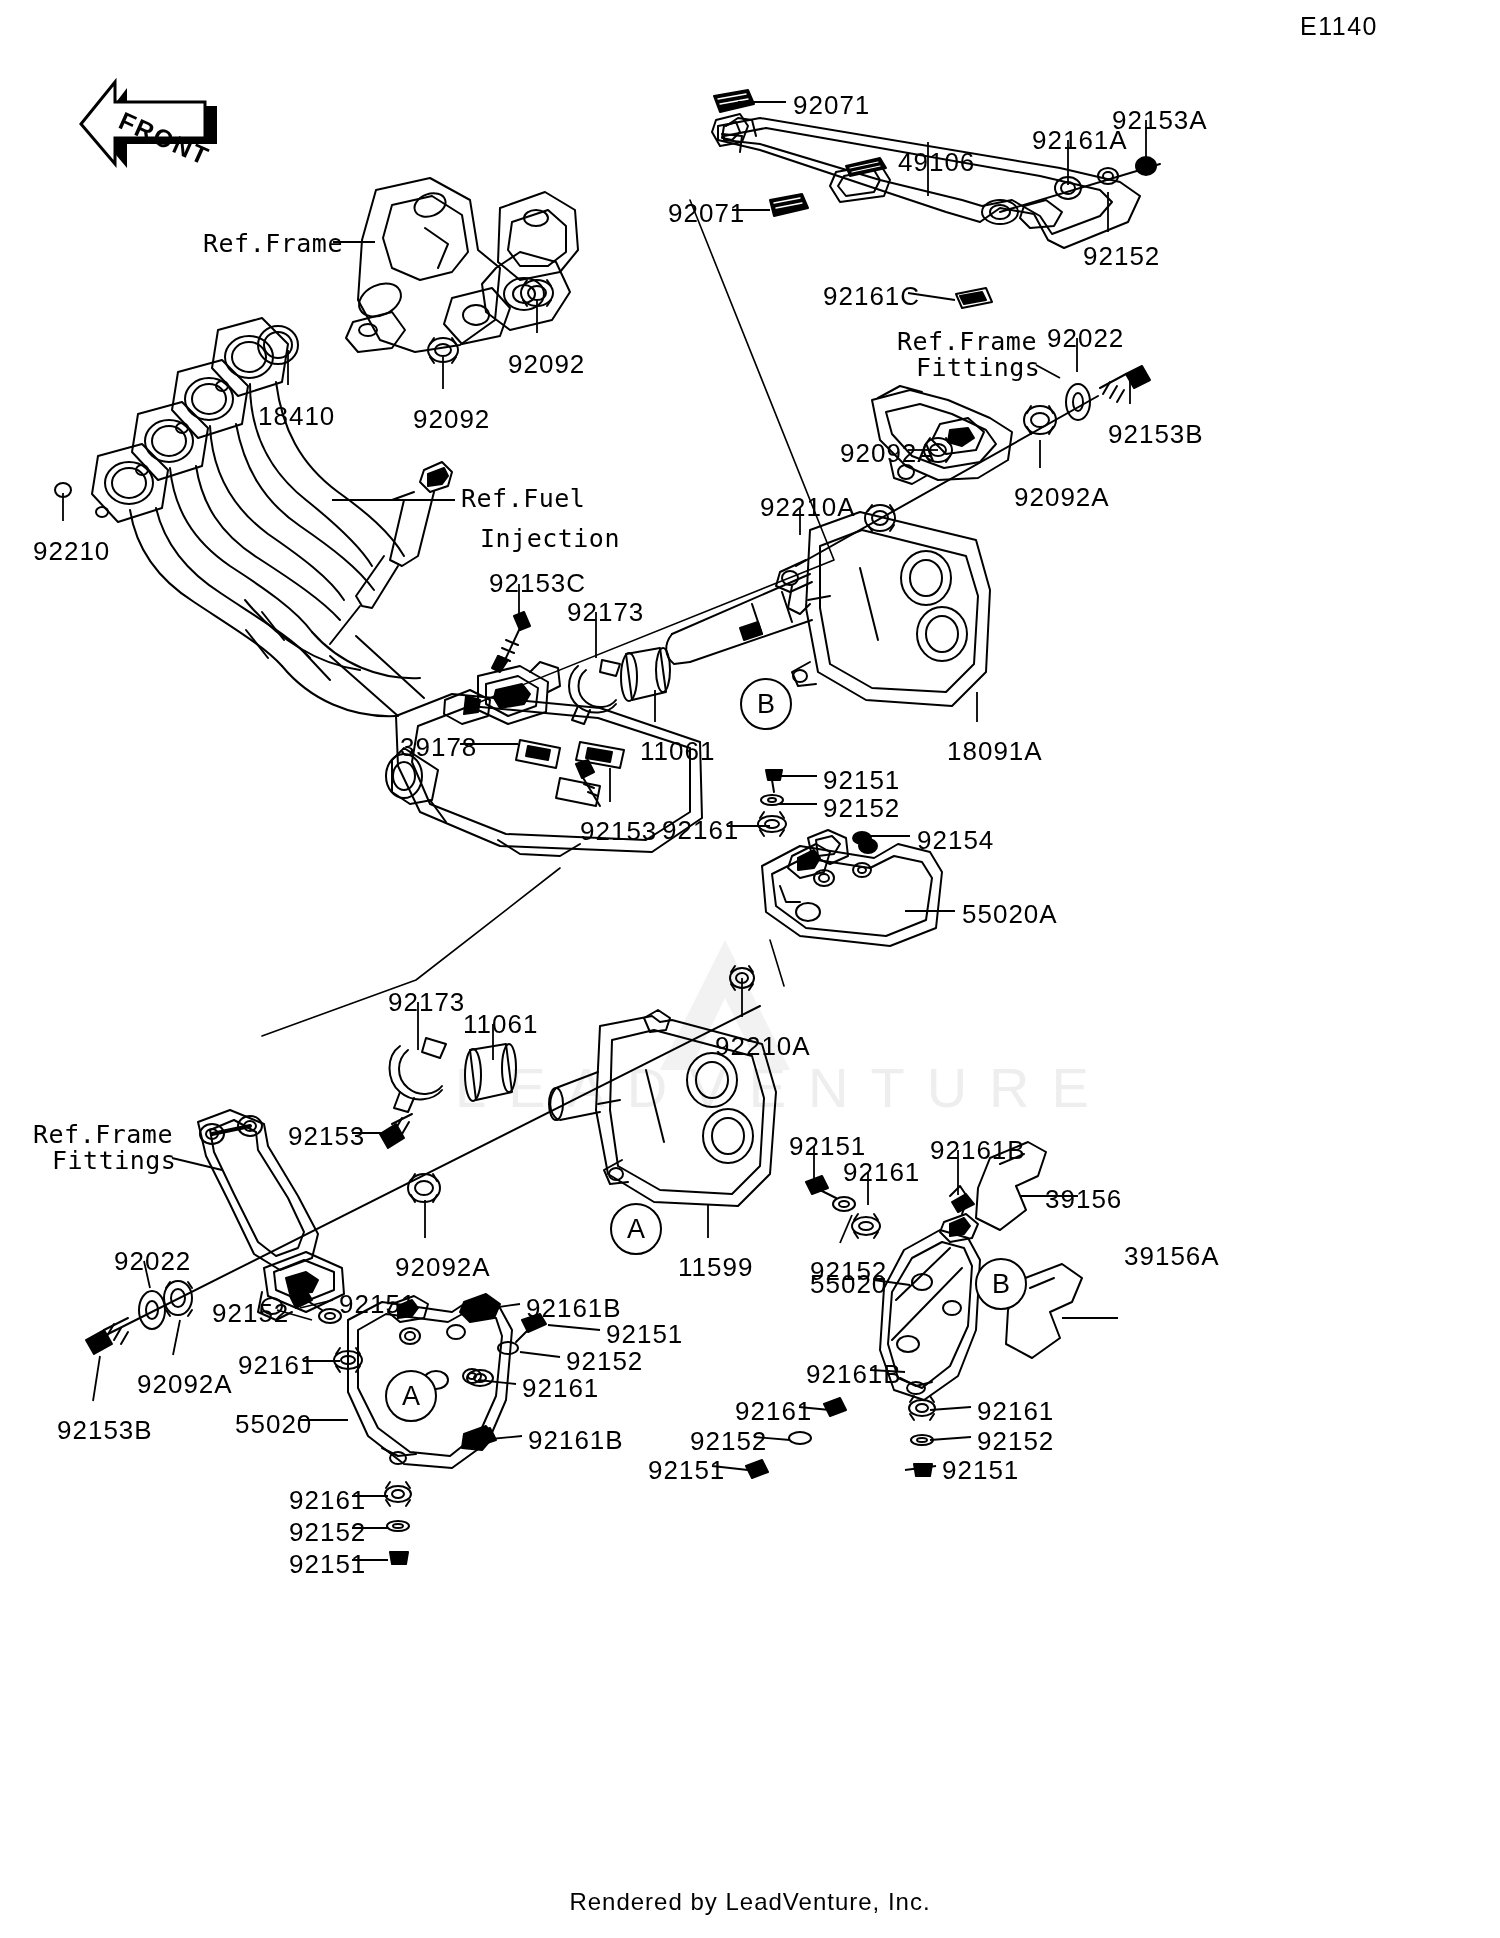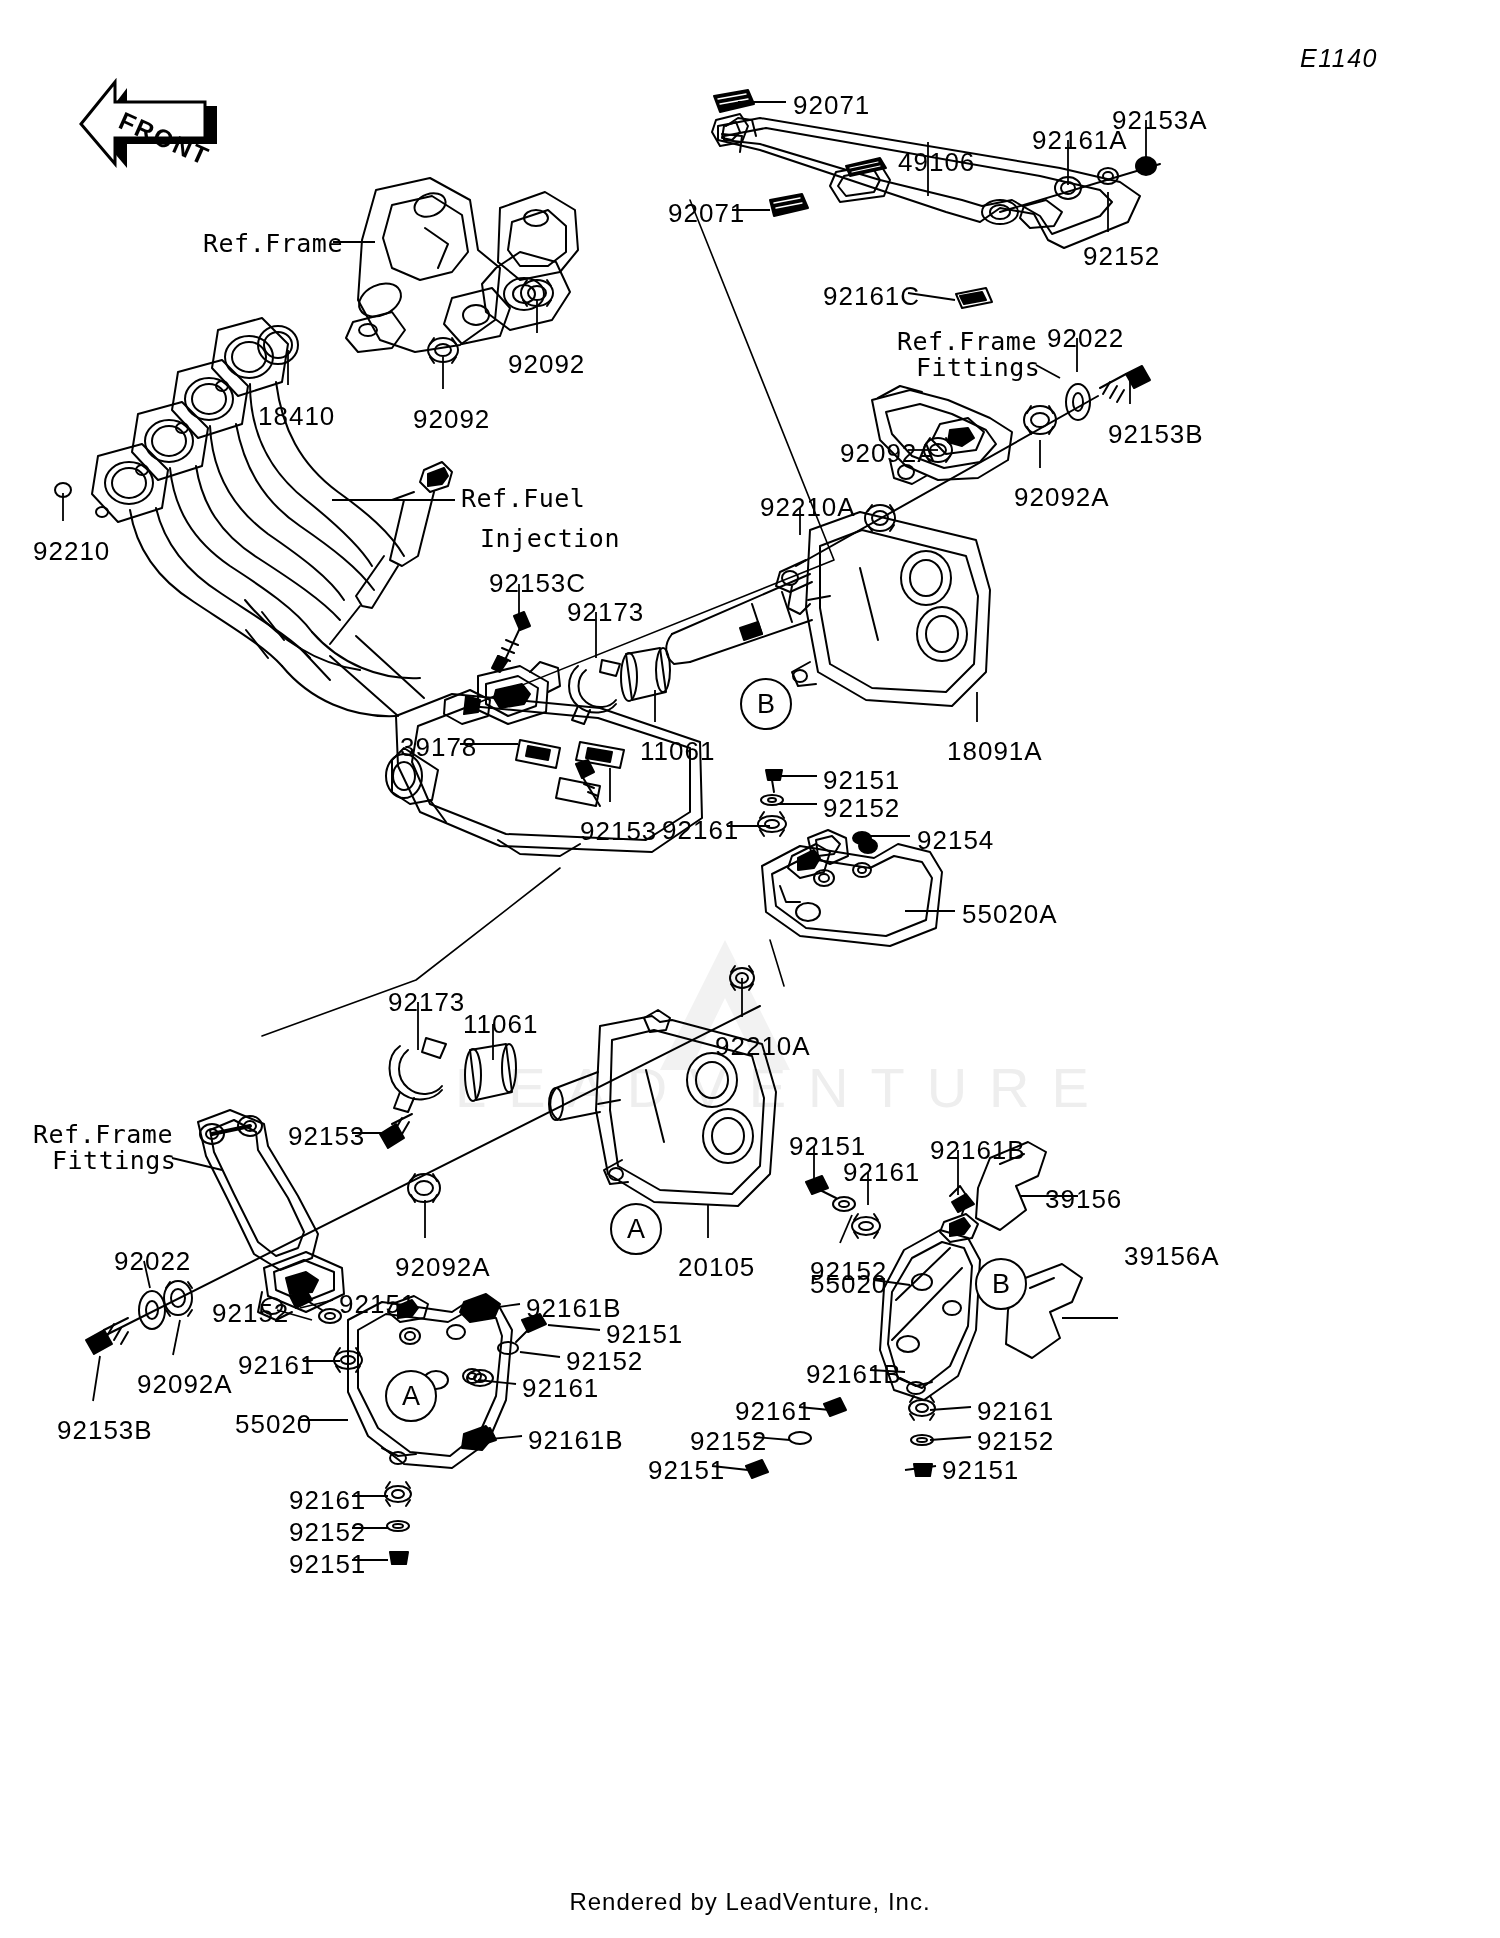--- a/index.html
+++ b/index.html
@@ -591,21 +591,21 @@
       <div class="lbl" style="left: 662px; top: 814px;">92161</div>
       <div class="lbl" style="left: 917px; top: 824px;">92154</div>
       <div class="lbl" style="left: 962px; top: 898px;">55020A</div>
       <div class="lbl" style="left: 388px; top: 986px;">92173</div>
       <div class="lbl" style="left: 463px; top: 1008px;">11061</div>
       <div class="lbl" style="left: 715px; top: 1030px;">92210A</div>
       <div class="lbl" style="left: 288px; top: 1120px;">92153</div>
       <div class="lbl mono" style="left: 33px; top: 1119px;">Ref.Frame</div>
       <div class="lbl mono" style="left: 52px; top: 1145px;">Fittings</div>
       <div class="lbl" style="left: 395px; top: 1251px;">92092A</div>
-      <div class="lbl" style="left: 678px; top: 1251px;">20105</div>
+      <div class="lbl" style="left: 678px; top: 1251px;">11599</div>
       <div class="lbl" style="left: 114px; top: 1245px;">92022</div>
       <div class="lbl" style="left: 137px; top: 1368px;">92092A</div>
       <div class="lbl" style="left: 57px; top: 1414px;">92153B</div>
       <div class="lbl" style="left: 339px; top: 1288px;">92151</div>
       <div class="lbl" style="left: 212px; top: 1297px;">92152</div>
       <div class="lbl" style="left: 238px; top: 1349px;">92161</div>
       <div class="lbl" style="left: 235px; top: 1408px;">55020</div>
       <div class="lbl" style="left: 526px; top: 1292px;">92161B</div>
       <div class="lbl" style="left: 606px; top: 1318px;">92151</div>
       <div class="lbl" style="left: 566px; top: 1345px;">92152</div>
@@ -630,15 +630,15 @@
       <div class="lbl" style="left: 942px; top: 1454px;">92151</div>
     </div>
 
   <div id="markers">
       <div class="circ" style="left: 610px; top: 1203px;">A</div>
       <div class="circ" style="left: 740px; top: 678px;">B</div>
       <div class="circ" style="left: 385px; top: 1370px;">A</div>
       <div class="circ" style="left: 975px; top: 1258px;">B</div>
     </div>
 
-  <div class="code" style="left:1300px;top:44px;font-style:italic;">E1140</div>
+  <div class="code" style="left:1300px;top:12px;">E1140</div>
   <div class="footer">Rendered by LeadVenture, Inc.</div>
 </div>
 
 </body></html>

